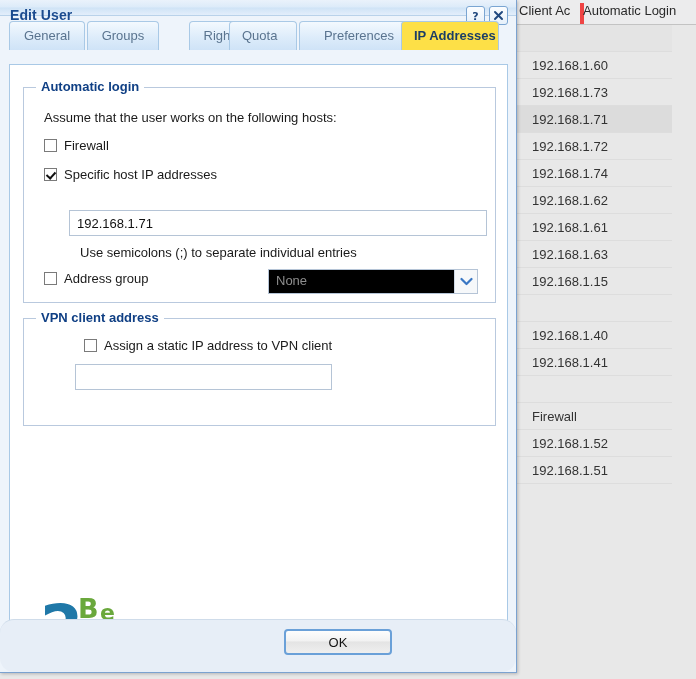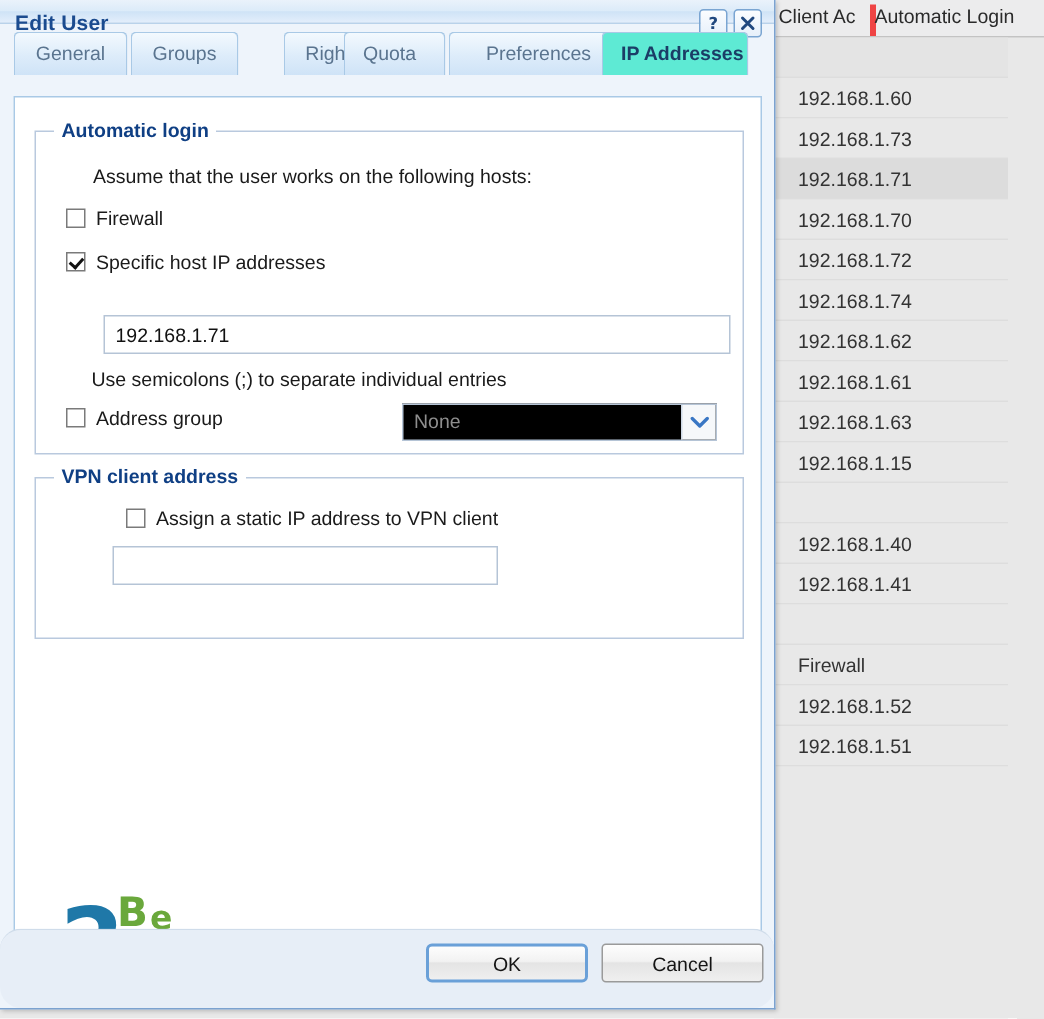--- a/index.html
+++ b/index.html
@@ -139,21 +139,21 @@
     color: #5a748f;
     background: linear-gradient(to bottom, #f3f9fe 0%, #ddecfa 55%, #cfe3f7 100%);
     border: 1px solid #a9c9e6;
     border-bottom: none;
     border-radius: 4px 4px 0 0;
     box-sizing: border-box;
     white-space: nowrap;
     cursor: pointer;
   }
   .tab.active {
-    background: #5eead4;
+    background: #fde047;
     color: #1b3d66;
     font-weight: bold;
     border-color: #a9c9e6;
     z-index: 3;
   }
 
   
   .tabpanel {
     position: absolute;
     left: 9px;
@@ -319,21 +319,20 @@
   <div class="bg-header">
     <div class="col c1">Client Ac</div>
     <div class="col c2">Automatic Login</div>
   </div>
   <div class="bg-left-strip"></div>
   <div class="bg-rows" id="bg-rows">
       <div class="bg-row alt"><span></span></div>
       <div class="bg-row"><span>192.168.1.60</span></div>
       <div class="bg-row"><span>192.168.1.73</span></div>
       <div class="bg-row sel"><span>192.168.1.71</span></div>
-      <div class="bg-row"><span>192.168.1.70</span></div>
       <div class="bg-row"><span>192.168.1.72</span></div>
       <div class="bg-row"><span>192.168.1.74</span></div>
       <div class="bg-row"><span>192.168.1.62</span></div>
       <div class="bg-row"><span>192.168.1.61</span></div>
       <div class="bg-row"><span>192.168.1.63</span></div>
       <div class="bg-row"><span>192.168.1.15</span></div>
       <div class="bg-row"><span></span></div>
       <div class="bg-row"><span>192.168.1.40</span></div>
       <div class="bg-row"><span>192.168.1.41</span></div>
       <div class="bg-row"><span></span></div>
@@ -369,35 +368,35 @@
       <div class="tab" style="left: 220px; width: 68px; ">Quota</div>
       <div class="tab" style="left: 290px; width: 120px; text-align: center;">Preferences</div>
       <div class="tab active" style="left: 392px; width: 98px; text-align: center;">IP Addresses</div>
     </div>
 
   <div class="tabpanel">
 
     <div class="groupbox" id="grp-auto">
       <div class="legend">Automatic login</div>
 
-      <div class="static-text" style="left:20px; top:22px;margin-left:18px;">Assume that the user works on the following hosts:</div>
+      <div class="static-text" style="left:20px; top:22px;">Assume that the user works on the following hosts:</div>
 
       <div class="cbrow" style="left:20px; top:50px;">
         <span class="cbox"></span>
         <span class="cblabel">Firewall</span>
       </div>
 
       <div class="cbrow" style="left:20px; top:79px;">
         <span class="cbox checked"></span>
         <span class="cblabel">Specific host IP addresses</span>
       </div>
 
       <input class="textinput" id="ip-input" type="text" value="192.168.1.71" style="">
 
-      <div class="static-text" style="left:37px; top:157px;">Use semicolons (;) to separate individual entries</div>
+      <div class="static-text" style="left:56px; top:157px;">Use semicolons (;) to separate individual entries</div>
 
       <div class="cbrow" style="left:20px; top:183px;">
         <span class="cbox"></span>
         <span class="cblabel">Address group</span>
       </div>
 
       <div class="combo">
         <div class="combo-value">None</div>
         <div class="combo-arrow">
           <svg width="13" height="9" viewBox="0 0 13 9" aria-hidden="true">
@@ -421,15 +420,14 @@
     <div id="logo">
       <span class="brand l-2">2</span>
       <span class="brand l-B">B</span>
       <span class="brand l-e">e</span>
 
     </div>
   </div>
 
   <div class="buttonbar">
     <button class="dlgbtn" id="ok-button">OK</button>
-    <button class="dlgbtn" id="cancel-button">Cancel</button>
   </div>
 </div>
 
 </body></html>

